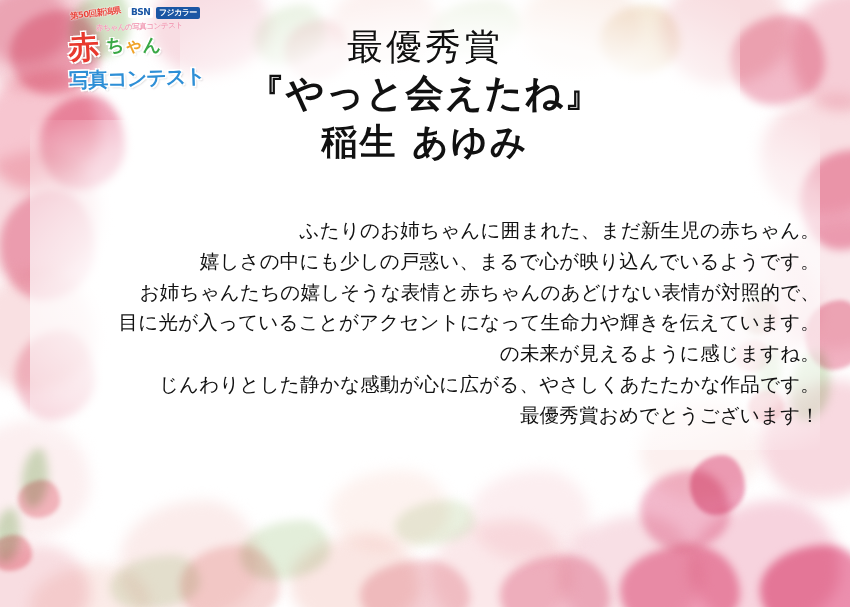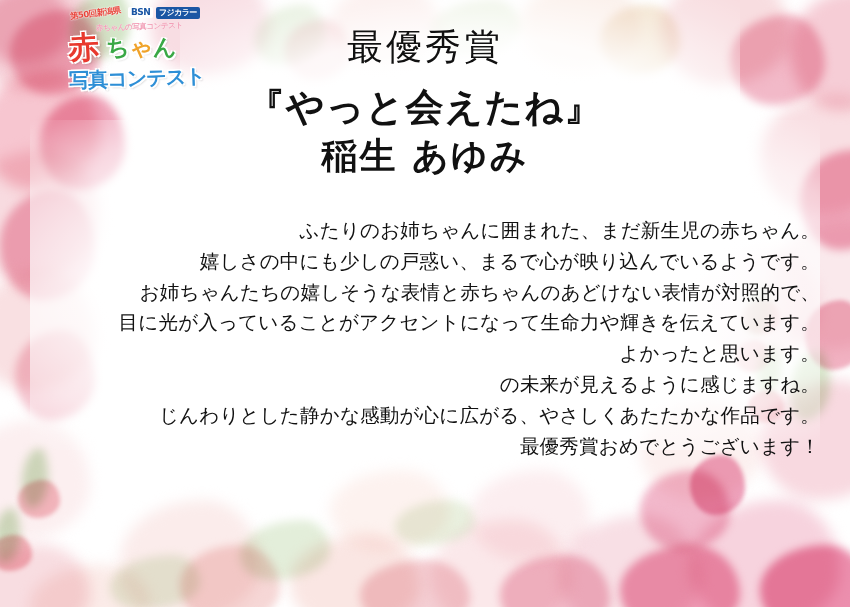--- a/index.html
+++ b/index.html
@@ -129,21 +129,21 @@
     font-weight: bold;
     color: #e8392e;
     line-height: 1;
     text-shadow: 1.5px 1.5px 0 #fff, -1.5px 1.5px 0 #fff, 1.5px -1.5px 0 #fff, -1.5px -1.5px 0 #fff, 2px 2px 2px rgba(0,0,0,0.18);
     transform: rotate(-3deg);
   }
   .logo-chan {
     position: absolute;
     left: 44px;
     top: 30px;
-    font-size: 23px;
+    font-size: 18px;
     font-weight: bold;
     line-height: 1;
     white-space: nowrap;
     text-shadow: 1.5px 1.5px 0 #fff, -1.5px 1.5px 0 #fff, 1.5px -1.5px 0 #fff, -1.5px -1.5px 0 #fff, 2px 2px 2px rgba(0,0,0,0.18);
   }
   .logo-chan .c1 { color: #39a845; }
   .logo-chan .c2 { color: #f0a32a; }
   .logo-chan .c3 { color: #39a845; }
   .logo-contest {
     position: absolute;
@@ -174,21 +174,21 @@
     font-size: 36px;
     line-height: 1.18;
     letter-spacing: 3px;
     font-weight: 500;
   }
   .work-title {
     font-size: 38px;
     line-height: 1.25;
     letter-spacing: 1px;
     font-weight: 600;
-    margin-top: 16px;
+    margin-top: 2px;
   }
   .author-name {
     font-size: 36px;
     line-height: 1.2;
     letter-spacing: 2px;
     font-weight: 600;
     margin-top: 2px;
   }
 
   
@@ -299,19 +299,18 @@
     <div class="award-title">最優秀賞</div>
     <div class="work-title">『やっと会えたね』</div>
     <div class="author-name">稲生 あゆみ</div>
   </div>
 
   <div class="body-text">
     <div class="body-line">ふたりのお姉ちゃんに囲まれた、まだ新生児の赤ちゃん。</div>
     <div class="body-line">嬉しさの中にも少しの戸惑い、まるで心が映り込んでいるようです。</div>
     <div class="body-line">お姉ちゃんたちの嬉しそうな表情と赤ちゃんのあどけない表情が対照的で、</div>
     <div class="body-line">目に光が入っていることがアクセントになって生命力や輝きを伝えています。</div>
-    <div class="body-line">よかったと思います。</div>
     <div class="body-line">の未来が見えるように感じますね。</div>
     <div class="body-line">じんわりとした静かな感動が心に広がる、やさしくあたたかな作品です。</div>
     <div class="body-line">最優秀賞おめでとうございます！</div>
   </div>
 
 </div>
 
 </body></html>

